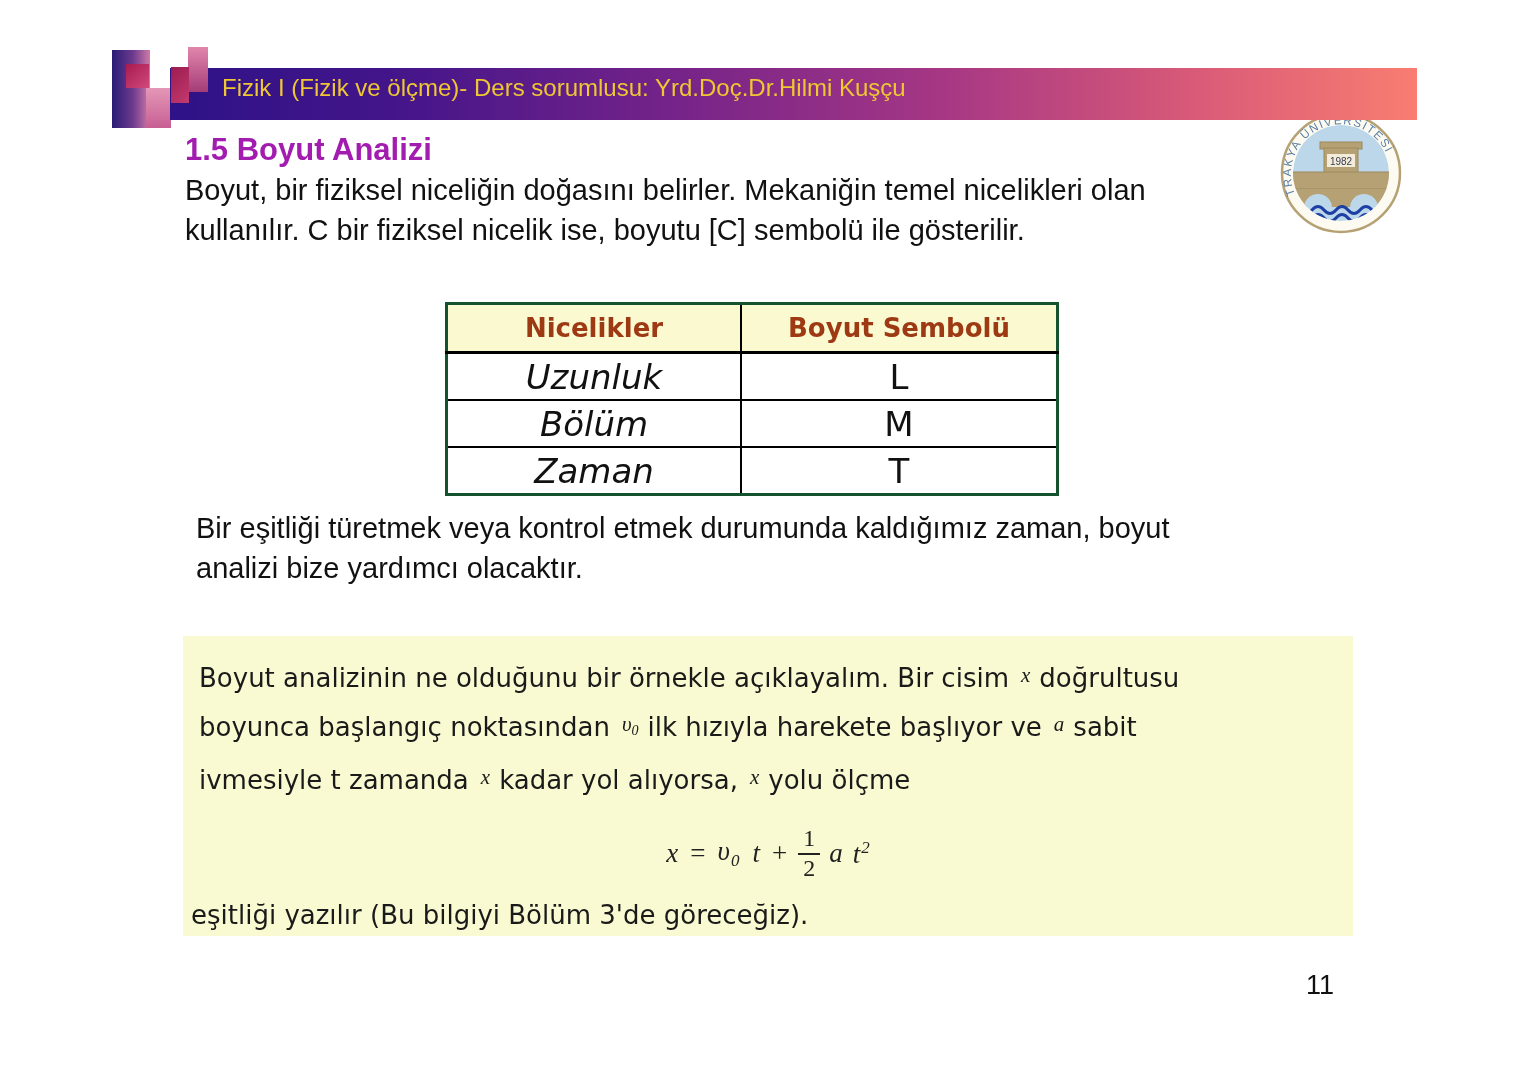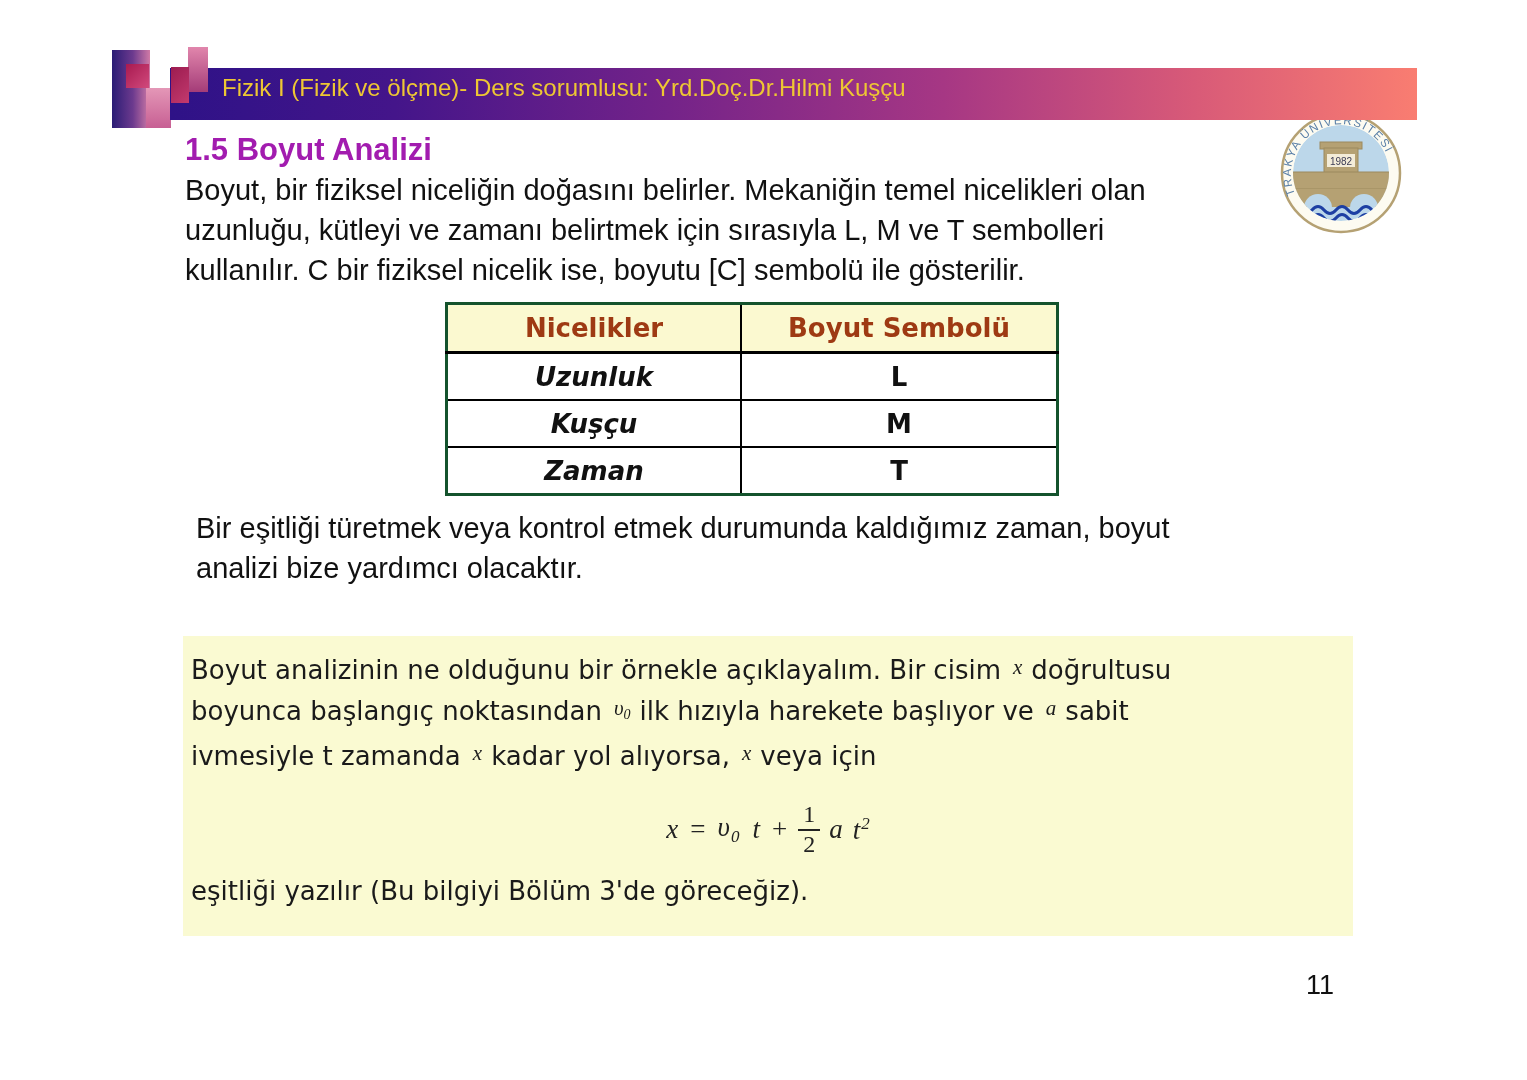--- a/index.html
+++ b/index.html
@@ -29,27 +29,27 @@
   .para1{left:185px;top:170px;}
   .para2{left:196px;top:508px;}
 
   
   .dim-table{position:absolute;left:445px;top:302px;border-collapse:collapse;z-index:1;
              font-family:"DejaVu Sans",sans-serif;}
   .dim-table th,.dim-table td{border:2px solid #000;text-align:center;vertical-align:middle;}
   .dim-table{border:3px solid #14532d;}
   .dim-table th{width:290px;height:44px;background:#fbf9d0;color:#9e3a13;font-size:26px;font-weight:bold;border-bottom:3px solid #000;}
   .dim-table th + th{width:312px;}
-  .dim-table td{height:43px;background:#fff;font-size:26px;font-weight:bold;color:#111;}
+  .dim-table td{height:43px;background:#fff;font-size:34px;font-weight:normal;color:#111;}
   .dim-table td.qty{font-style:italic;}
 
   
   .exbox{position:absolute;left:183px;top:636px;width:1170px;height:300px;background:#fafad2;
          font-family:"DejaVu Sans",sans-serif;color:#1a1a1a;font-size:26px;}
-  .exline{margin:0;padding:0 0 0 8px;line-height:38px;white-space:nowrap;}
+  .exline{margin:8px;padding:0 0 0 8px;line-height:38px;white-space:nowrap;}
   .exline:first-child{padding-top:12px;}
   .exvar{font-family:"Liberation Serif",serif;font-style:italic;font-size:21px;vertical-align:5px;margin:0 9px 0 12px;}
   .exvar sub{font-size:14px;vertical-align:-4px;}
 
   .formula{display:flex;align-items:center;justify-content:center;width:fit-content;margin:26px auto 0;
            font-family:"Liberation Serif",serif;font-size:27px;color:#222;}
   .formula .it{font-style:italic;margin:0 5px;}
   .formula .op{margin:0 7px;}
   .formula sub{font-size:17px;margin-left:1px;margin-right:3px;}
   .formula sup{font-size:17px;margin-left:1px;}
@@ -98,56 +98,55 @@
       <text font-size="11.5" fill="#5b80a8" letter-spacing="1.5" font-family="Liberation Sans, sans-serif">
         <textPath href="#arcT" startOffset="2%">TRAKYA ÜNİVERSİTESİ</textPath>
       </text>
     </svg>
   </div>
 
   <div class="sec-title">1.5 Boyut Analizi</div>
 
   <div class="para para1">
     <span>Boyut, bir fiziksel niceliğin doğasını belirler. Mekaniğin temel nicelikleri olan</span>
-    <span>uzunluğu, kütleyi ve zamanı belirtmek için sırasıyla L, M ve T sembolleri</span>
     <span>kullanılır. C bir fiziksel nicelik ise, boyutu [C] sembolü ile gösterilir.</span>
   </div>
 
   <table class="dim-table">
     <thead>
       <tr>
         <th>Nicelikler</th>
         <th>Boyut Sembolü</th>
       </tr>
     </thead>
     <tbody>
       <tr>
         <td class="qty">Uzunluk</td>
         <td>L</td>
       </tr>
       <tr>
-        <td class="qty">Kuşçu</td>
+        <td class="qty">Bölüm</td>
         <td>M</td>
       </tr>
       <tr>
         <td class="qty">Zaman</td>
         <td>T</td>
       </tr>
     </tbody>
   </table>
 
   <div class="para para2">
     <span>Bir eşitliği türetmek veya kontrol etmek durumunda kaldığımız zaman, boyut</span>
     <span>analizi bize yardımcı olacaktır.</span>
   </div>
 
   <div class="exbox">
     <p class="exline"><span>Boyut analizinin ne olduğunu bir örnekle açıklayalım. Bir cisim</span><span class="exvar">x</span><span>doğrultusu</span></p>
     <p class="exline"><span>boyunca başlangıç noktasından</span><span class="exvar"><span>υ</span><sub>0</sub></span><span>ilk hızıyla harekete başlıyor ve</span><span class="exvar">a</span><span>sabit</span></p>
-    <p class="exline"><span>ivmesiyle t zamanda</span><span class="exvar">x</span><span>kadar yol alıyorsa,</span><span class="exvar">x</span><span>veya için</span></p>
+    <p class="exline"><span>ivmesiyle t zamanda</span><span class="exvar">x</span><span>kadar yol alıyorsa,</span><span class="exvar">x</span><span>yolu ölçme</span></p>
 
     <div class="formula">
       <span class="it">x</span>
       <span class="op">=</span>
       <span class="it"><span>υ</span><sub>0</sub></span>
       <span class="it">t</span>
       <span class="op">+</span>
       <span class="frac">
           <span class="num">1</span>
           <span class="den">2</span>

